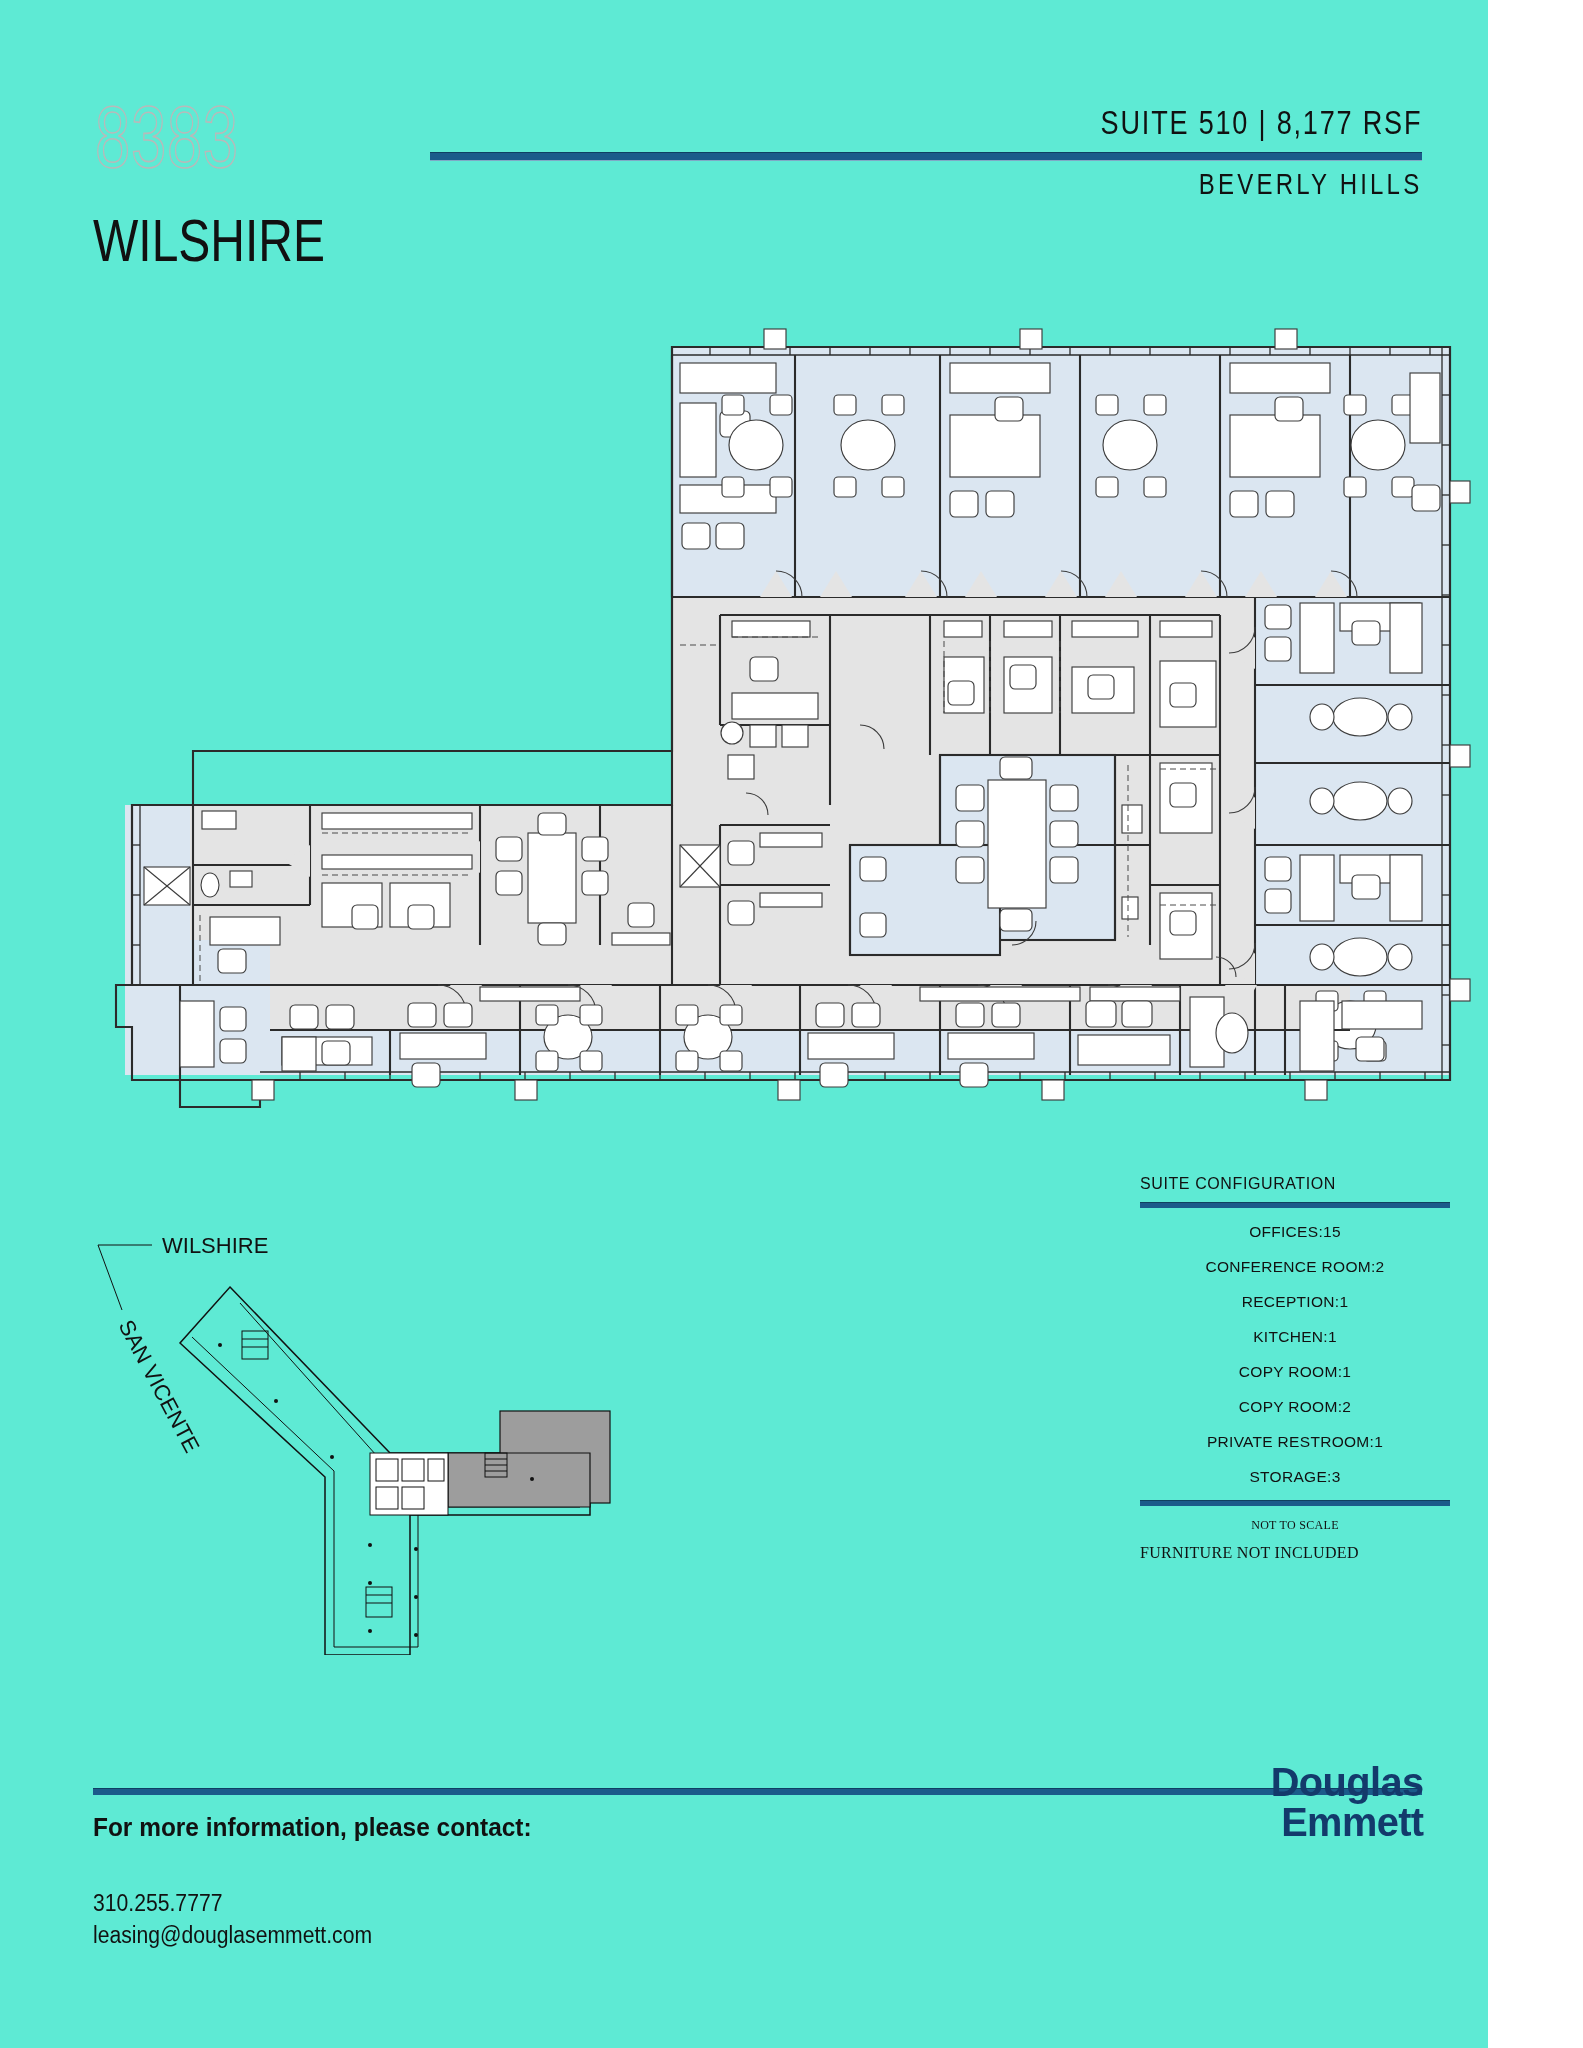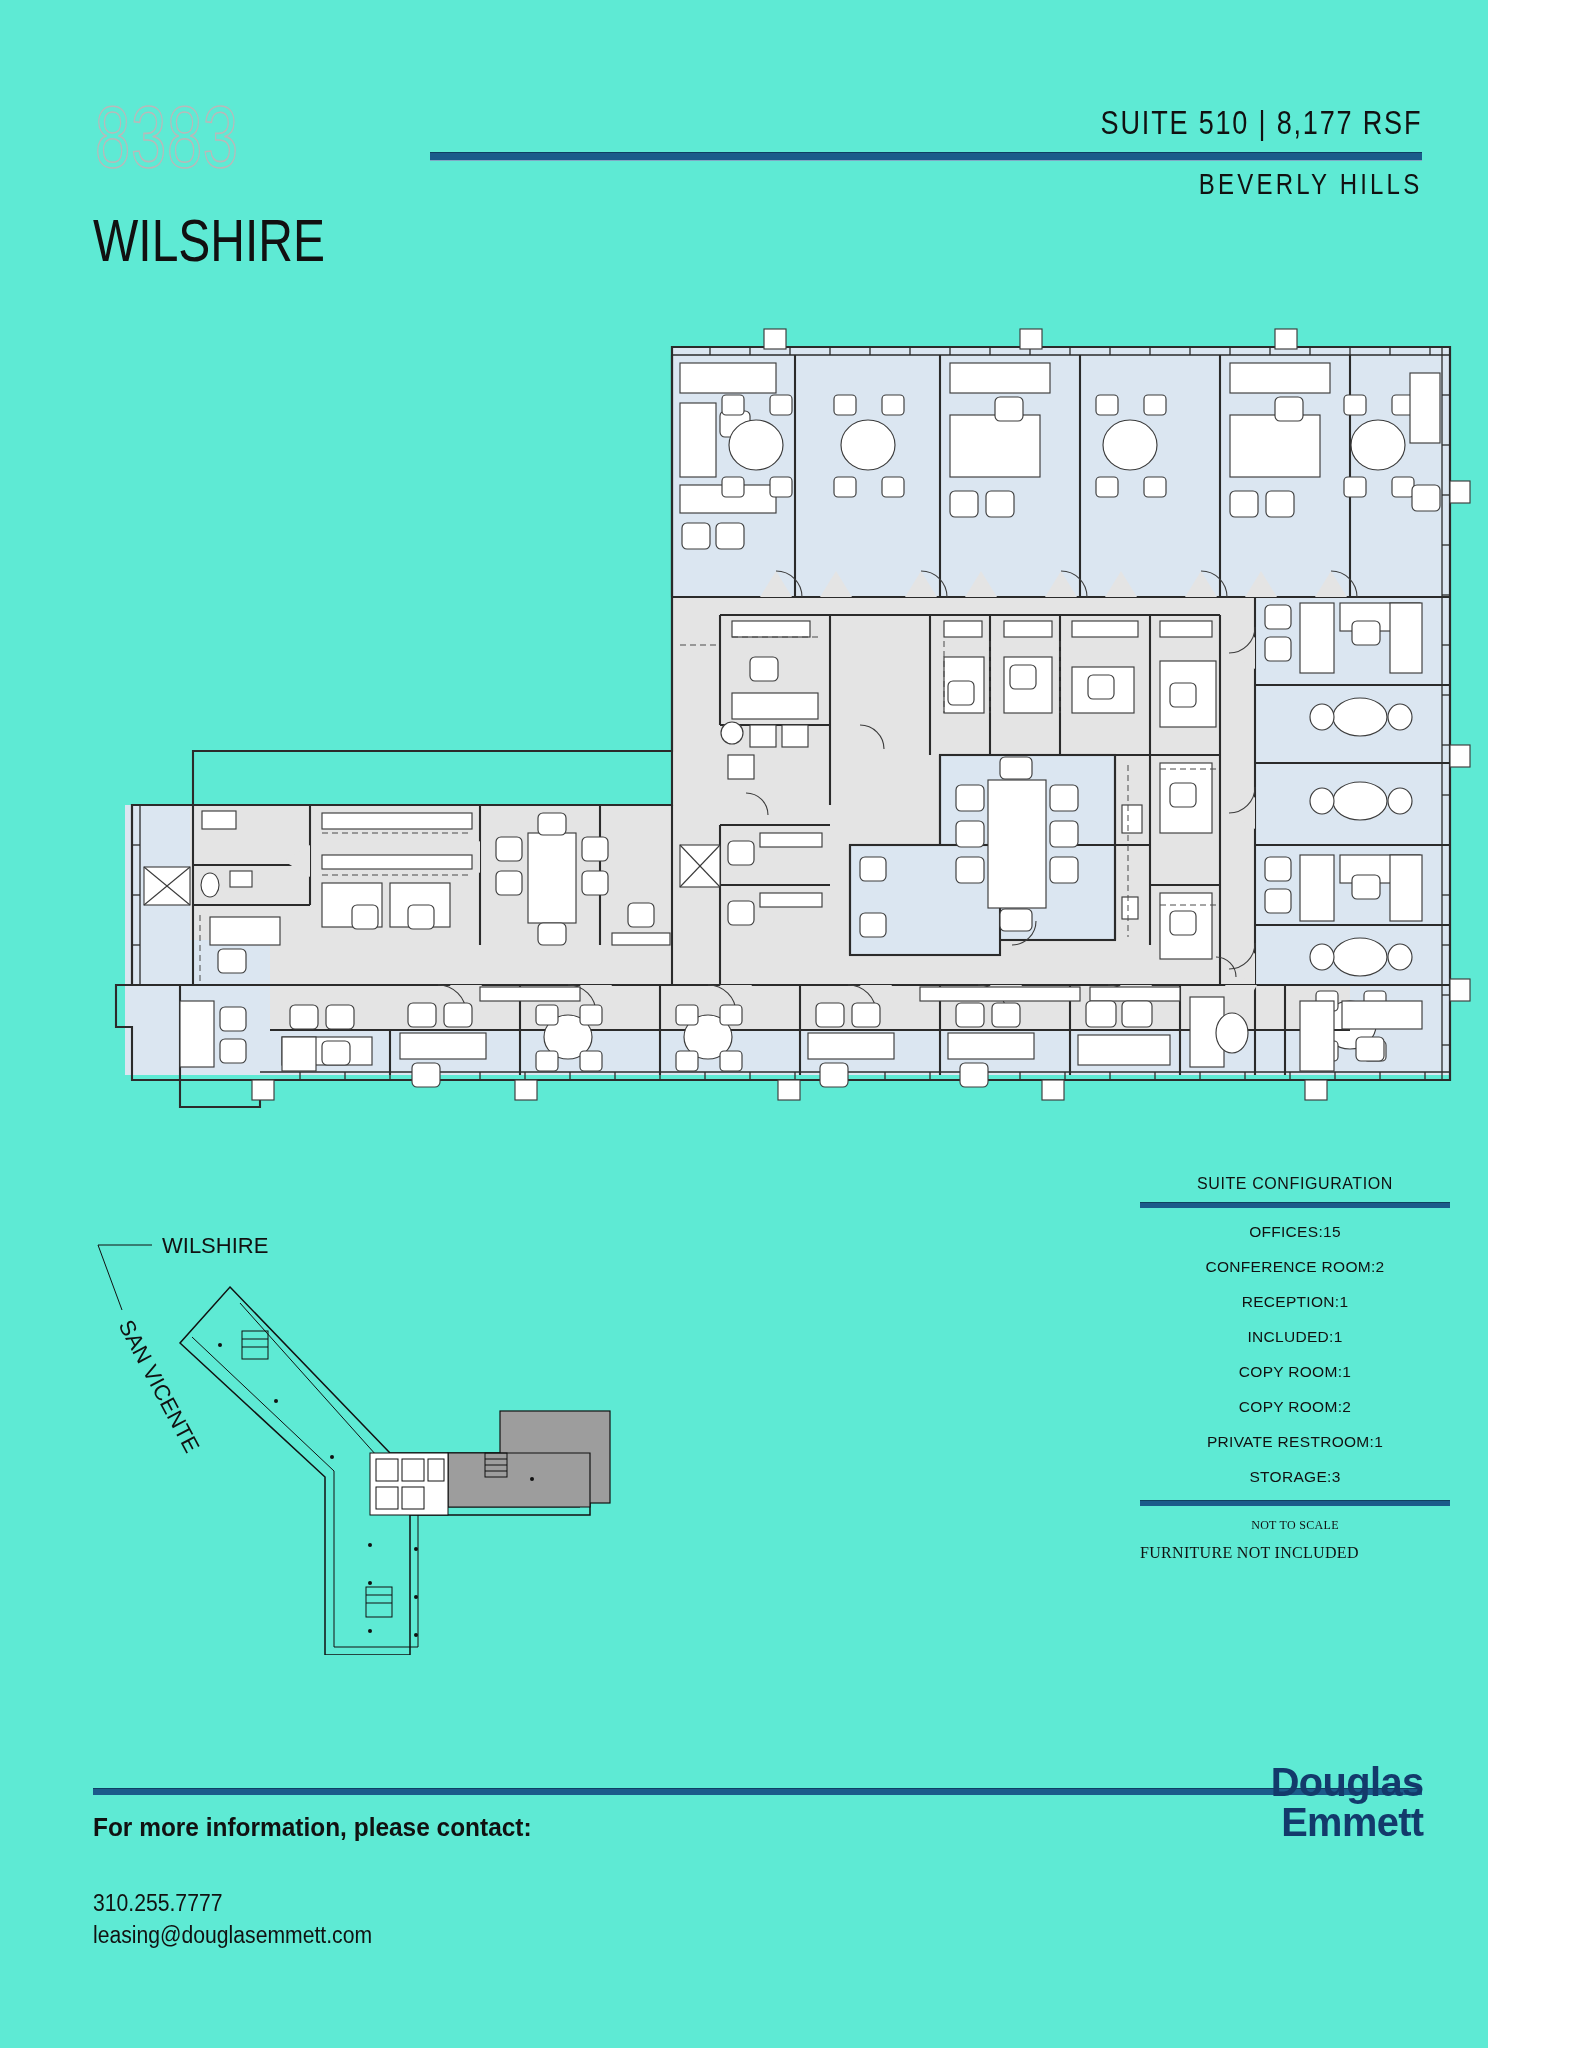--- a/index.html
+++ b/index.html
@@ -51,21 +51,21 @@
   .plan-wrap{position:absolute;left:60px;top:285px;width:1460px;height:840px;}
   .plan-wrap svg{display:block;width:100%;height:100%;}
 
   
   .keymap{position:absolute;left:80px;top:1215px;width:540px;height:440px;}
   .keymap svg{display:block;width:100%;height:100%;}
 
   
   .cfg{position:absolute;left:1140px;top:1175px;width:310px;}
   .cfg-title{
-    text-align:center;font-size:16px;letter-spacing:.6px;color:#111;
+    text-align:left;font-size:16px;letter-spacing:.6px;color:#111;
     margin-bottom:9px;
   }
   .cfg-rule{height:5px;background:#1b5b8a;border-top:1px solid #10415f;}
   .cfg-rows{padding:6px 0 2px 0;}
   .cfg-row{
     display:flex;justify-content:center;align-items:baseline;
     font-size:15.5px;letter-spacing:.3px;color:#111;
     padding:8.5px 2px 8.5px 6px;
   }
   .cfg-row .v{font-variant-numeric:tabular-nums;padding-right:4px;}
@@ -674,21 +674,21 @@
       </div>
       <div class="cfg-row">
         <span class="k">CONFERENCE ROOM:</span>
         <span class="v">2</span>
       </div>
       <div class="cfg-row">
         <span class="k">RECEPTION:</span>
         <span class="v">1</span>
       </div>
       <div class="cfg-row">
-        <span class="k">INCLUDED:</span>
+        <span class="k">KITCHEN:</span>
         <span class="v">1</span>
       </div>
       <div class="cfg-row">
         <span class="k">COPY ROOM:</span>
         <span class="v">1</span>
       </div>
       <div class="cfg-row">
         <span class="k">COPY ROOM:</span>
         <span class="v">2</span>
       </div>

